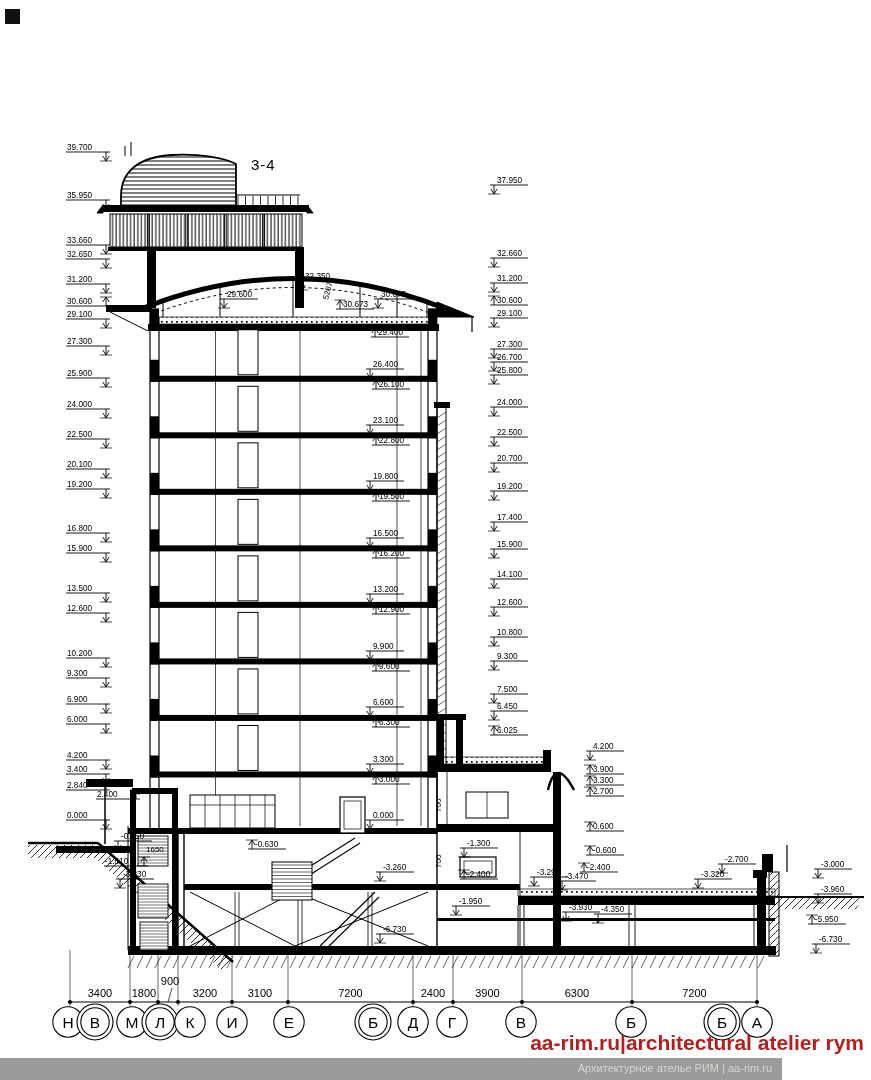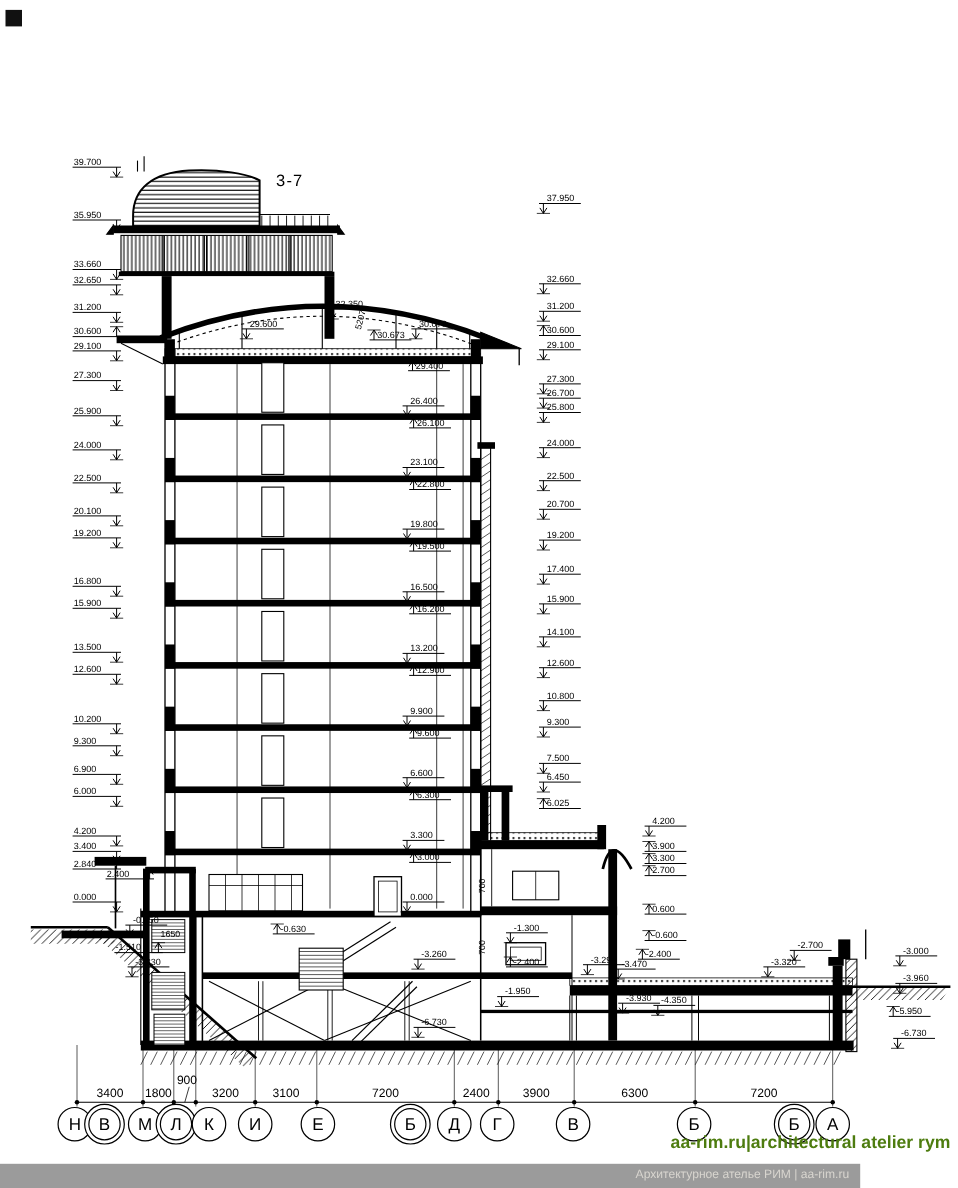--- a/index.html
+++ b/index.html
@@ -1,21 +1,21 @@
 <!DOCTYPE html>
 <html><head>
 <meta charset="utf-8">
 <style>
   html,body{margin:0;padding:0;background:#fff;}
   #stage{position:relative;width:871px;height:1080px;background:#fff;overflow:hidden;
          font-family:"Liberation Sans",sans-serif;}
   #drawing{position:absolute;left:0;top:0;}
   .corner-mark{position:absolute;left:5px;top:9px;width:15px;height:15px;background:#111;}
   .section-title{position:absolute;left:251px;top:156px;font-size:15px;letter-spacing:1px;color:#000;}
-  .brand{position:absolute;right:7px;top:1031px;font-size:16px;font-weight:bold;color:#4d7c0f;white-space:nowrap;}
+  .brand{position:absolute;right:7px;top:1031px;font-size:21px;font-weight:bold;color:#b91c1c;white-space:nowrap;}
   .footer-bar{position:absolute;left:0;top:1058px;width:782px;height:22px;background:#9b9b9b;}
   .footer-bar span{position:absolute;right:10px;top:4px;font-size:11px;color:#d8d5cf;white-space:nowrap;}
 </style>
 </head>
 <body>
 
 <div id="stage">
   <svg id="drawing" width="871" height="1080" viewBox="0 0 871 1080" xmlns="http://www.w3.org/2000/svg">
       <defs>
         <pattern id="dots" width="5" height="5" patternUnits="userSpaceOnUse">
@@ -1034,18 +1034,18 @@
           <circle cx="722" cy="1022" r="14.2" fill="#fff" stroke="#000000" stroke-width="1.1"></circle>
           <text x="722" y="1027.5" fill="#000000" font-size="15.5" font-family="&quot;Liberation Sans&quot;,sans-serif" text-anchor="middle">Б</text>
         </g>
         <g>
           <circle cx="757" cy="1022" r="15.2" fill="#fff" stroke="#000000" stroke-width="1.1"></circle>
           <text x="757" y="1027.5" fill="#000000" font-size="15.5" font-family="&quot;Liberation Sans&quot;,sans-serif" text-anchor="middle">А</text>
         </g>
       </g>
     </svg>
   <div class="corner-mark"></div>
-  <div class="section-title">3-7</div>
+  <div class="section-title">3-4</div>
   <div class="brand">aa-rim.ru|architectural atelier rym</div>
   <div class="footer-bar">
     <span>Архитектурное ателье РИМ | aa-rim.ru</span>
   </div>
 </div>
 
 </body></html>

